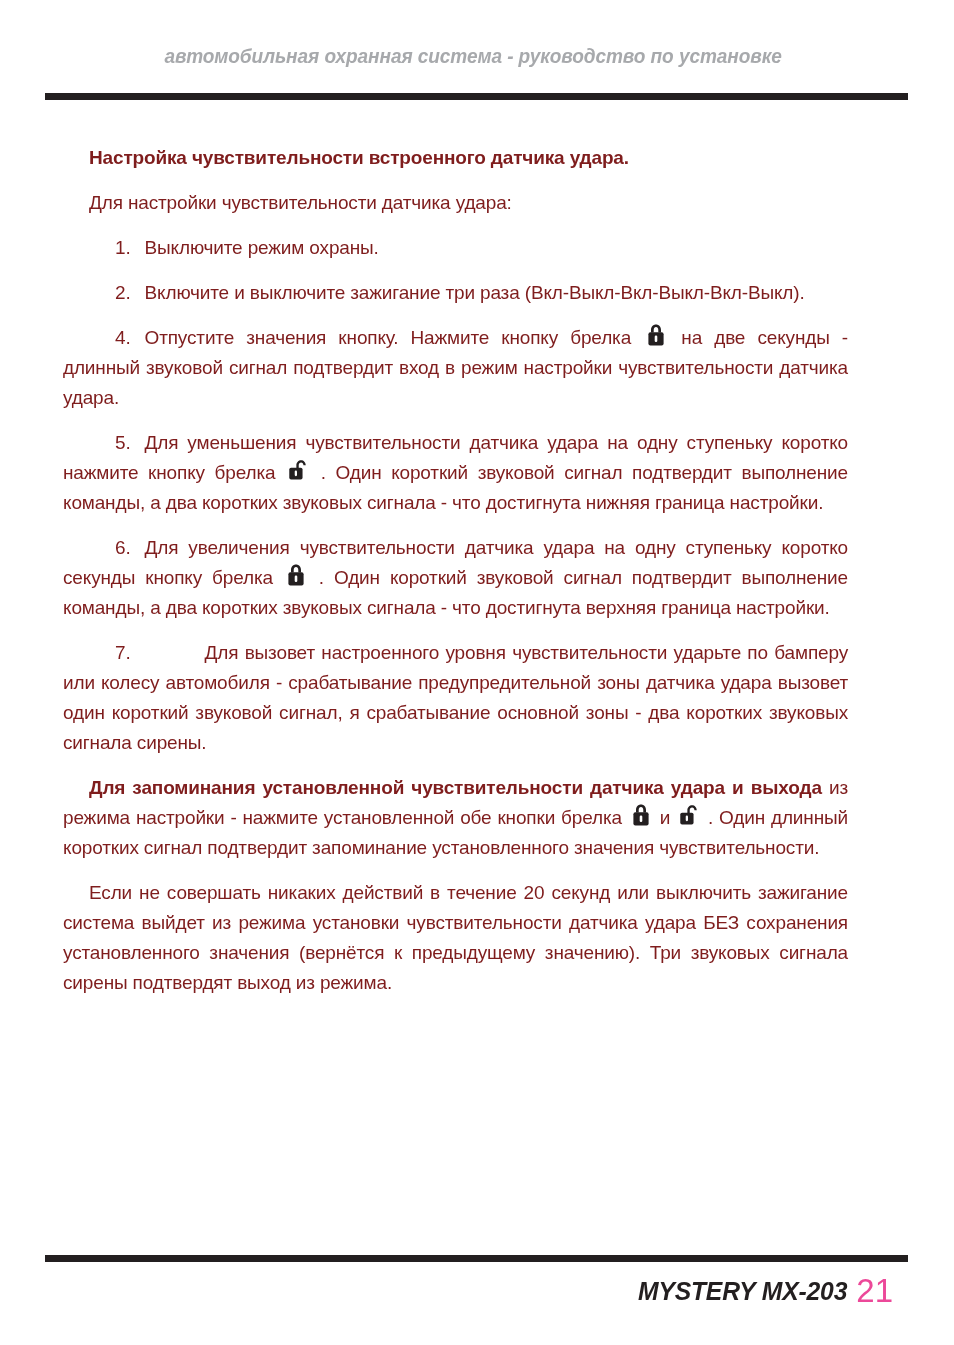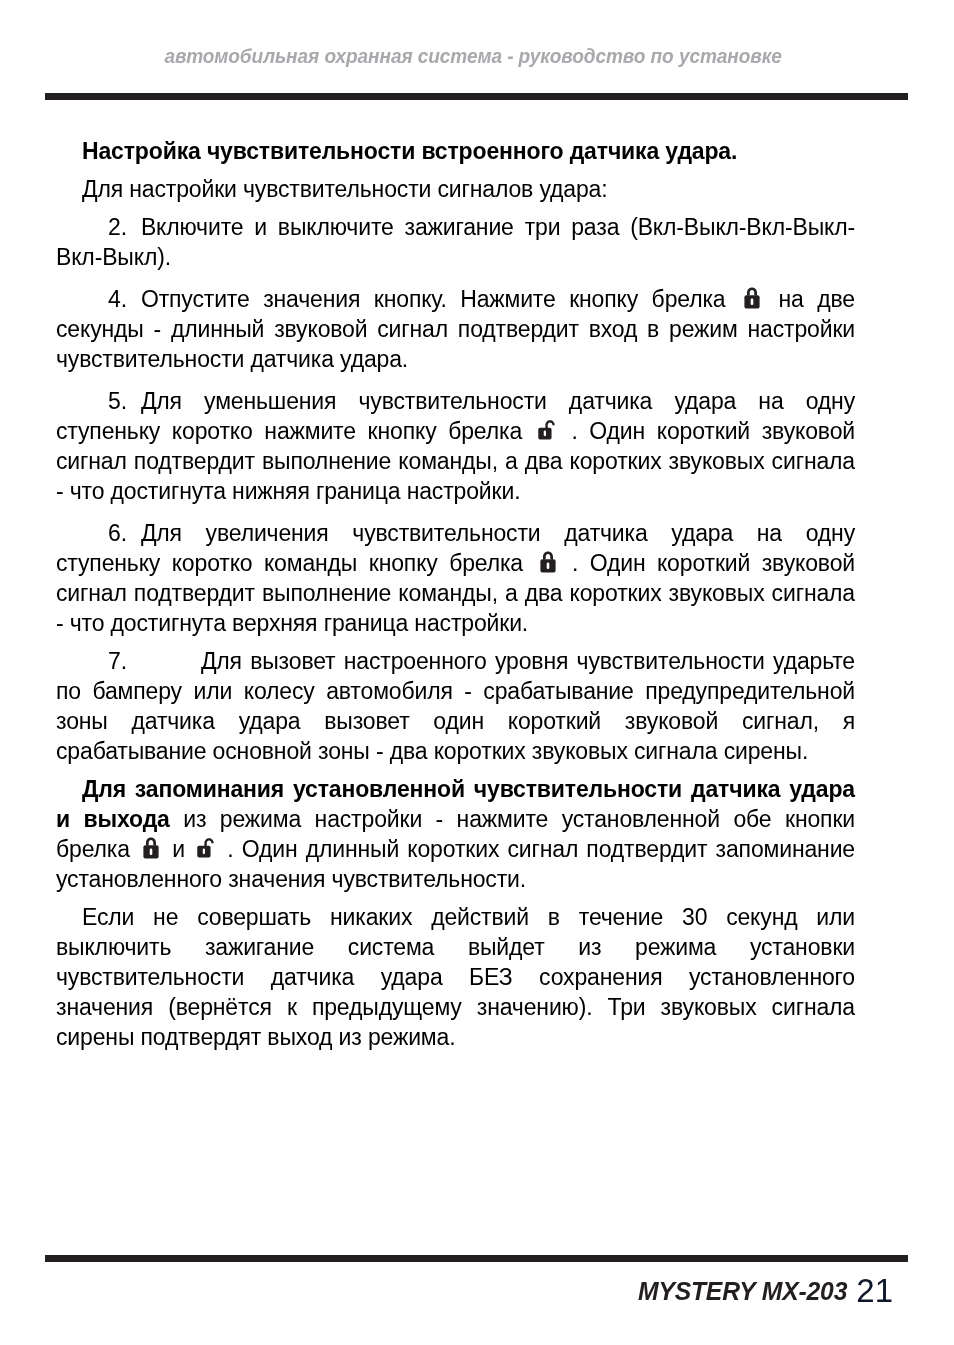--- a/index.html
+++ b/index.html
@@ -57,26 +57,26 @@
 
   
   .content {
     position: absolute;
     left: 48px;
     top: 128px;
     width: 815px;
   }
 
   p {
-    margin: 8px;
-    font-size: 23px;
+    margin: 15px;
+    font-size: 19px;
     line-height: 30px;
     text-align: justify;
     text-justify: inter-word;
-    color: #000000;
+    color: #7f1d1d;
     letter-spacing: -0.15px;
   }
   p.last-line-left { text-align-last: left; }
 
   .indent  { text-indent: 26px; }
 
   .bold { font-weight: bold; }
   .head-bold {
     font-weight: bold;
     text-indent: 26px;
@@ -128,41 +128,44 @@
     letter-spacing: -0.2px;
     color: #231f20;
     transform: scaleX(0.95);
     transform-origin: right center;
   }
   .footer-page {
     display: inline-block;
     font-family: "Liberation Sans", sans-serif;
     font-weight: normal;
     font-size: 33px;
-    color: #0f172a;
+    color: #ec4899;
     margin-left: 9px;
     vertical-align: -2px;
   }
 </style>
 </head>
 <body>
 
 <div class="page">
 
   <div class="header-zone">
     <span class="header-title">автомобильная охранная система - руководство по установке</span>
   </div>
   <div class="rule-top"></div>
 
   <div class="content">
 
     <p class="head-bold">Настройка чувствительности встроенного датчика удара.</p>
 
-    <p class="indent last-line-left">Для настройки чувствительности сигналов удара:</p>
-
+    <p class="indent last-line-left">Для настройки чувствительности датчика удара:</p>
+
+    <p class="indent last-line-left">
+      <span class="num">1.</span><span class="gap-sm"></span><span>Выключите режим охраны.</span>
+    </p>
 
     <p class="indent last-line-left">
       <span class="num">2.</span><span class="gap-sm"></span><span>Включите и выключите зажигание три раза (Вкл-Выкл-Вкл-Выкл-Вкл-Выкл).</span>
     </p>
 
 
     <p class="indent sp-before">
       <span class="num">4.</span><span class="gap-sm"></span><span>Отпустите значения кнопку. Нажмите кнопку брелка</span>
       <span class="lock">
         <svg viewBox="0 0 20 24" xmlns="http://www.w3.org/2000/svg">
@@ -180,21 +183,21 @@
         <svg viewBox="0 0 22 24" xmlns="http://www.w3.org/2000/svg">
           <path d="M9.2 9.8 V6.7 C9.2 3.5 11.6 1.2 14.4 1.2 C17.2 1.2 19.5 3.5 19.5 6.9 H17.0 C17.0 5.0 15.8 3.8 14.4 3.8 C13.0 3.8 11.8 5.0 11.8 6.7 V9.8 Z" fill="#231f20"></path>
           <rect x="1.4" y="9.4" width="14.6" height="13.0" rx="2.0" fill="#231f20"></rect>
           <rect x="7.4" y="12.6" width="2.5" height="6.2" rx="1.2" fill="#ffffff"></rect>
         </svg>
       </span>
       <span>. Один короткий звуковой сигнал подтвердит выполнение команды, а два коротких звуковых сигнала - что достигнута нижняя граница настройки.</span>
     </p>
 
     <p class="indent sp-before">
-      <span class="num">6.</span><span class="gap-sm"></span><span>Для увеличения чувствительности датчика удара на одну ступеньку коротко команды кнопку брелка</span>
+      <span class="num">6.</span><span class="gap-sm"></span><span>Для увеличения чувствительности датчика удара на одну ступеньку коротко секунды кнопку брелка</span>
       <span class="lock">
         <svg viewBox="0 0 20 24" xmlns="http://www.w3.org/2000/svg">
           <path d="M5.0 9.6 V6.9 C5.0 3.6 7.2 1.4 10.0 1.4 C12.8 1.4 15.0 3.6 15.0 6.9 V9.6 H12.3 V6.9 C12.3 5.1 11.3 4.0 10.0 4.0 C8.7 4.0 7.7 5.1 7.7 6.9 V9.6 Z" fill="#231f20"></path>
           <rect x="2.4" y="9.2" width="15.2" height="13.4" rx="2.0" fill="#231f20"></rect>
           <rect x="8.7" y="12.6" width="2.6" height="6.4" rx="1.2" fill="#ffffff"></rect>
         </svg>
       </span>
       <span>. Один короткий звуковой сигнал подтвердит выполнение команды, а два коротких звуковых сигнала - что достигнута верхняя граница настройки.</span>
     </p>
 
@@ -216,21 +219,21 @@
       <span class="lock">
         <svg viewBox="0 0 22 24" xmlns="http://www.w3.org/2000/svg">
           <path d="M9.2 9.8 V6.7 C9.2 3.5 11.6 1.2 14.4 1.2 C17.2 1.2 19.5 3.5 19.5 6.9 H17.0 C17.0 5.0 15.8 3.8 14.4 3.8 C13.0 3.8 11.8 5.0 11.8 6.7 V9.8 Z" fill="#231f20"></path>
           <rect x="1.4" y="9.4" width="14.6" height="13.0" rx="2.0" fill="#231f20"></rect>
           <rect x="7.4" y="12.6" width="2.5" height="6.2" rx="1.2" fill="#ffffff"></rect>
         </svg>
       </span>
       <span>. Один длинный коротких сигнал подтвердит запоминание установленного значения чувствительности.</span>
     </p>
 
-    <p class="indent last-line-left">Если не совершать никаких действий в течение 30 секунд или выключить зажигание система выйдет из режима установки чувствительности датчика удара БЕЗ сохранения установленного значения (вернётся к предыдущему значению). Три звуковых сигнала сирены подтвердят выход из режима.</p>
+    <p class="indent last-line-left">Если не совершать никаких действий в течение 20 секунд или выключить зажигание система выйдет из режима установки чувствительности датчика удара БЕЗ сохранения установленного значения (вернётся к предыдущему значению). Три звуковых сигнала сирены подтвердят выход из режима.</p>
 
   </div>
 
   <div class="rule-bottom"></div>
   <div class="footer-zone">
     <span class="footer-brand">MYSTERY MX-203</span><span class="footer-page">21</span>
   </div>
 
 </div>
 

